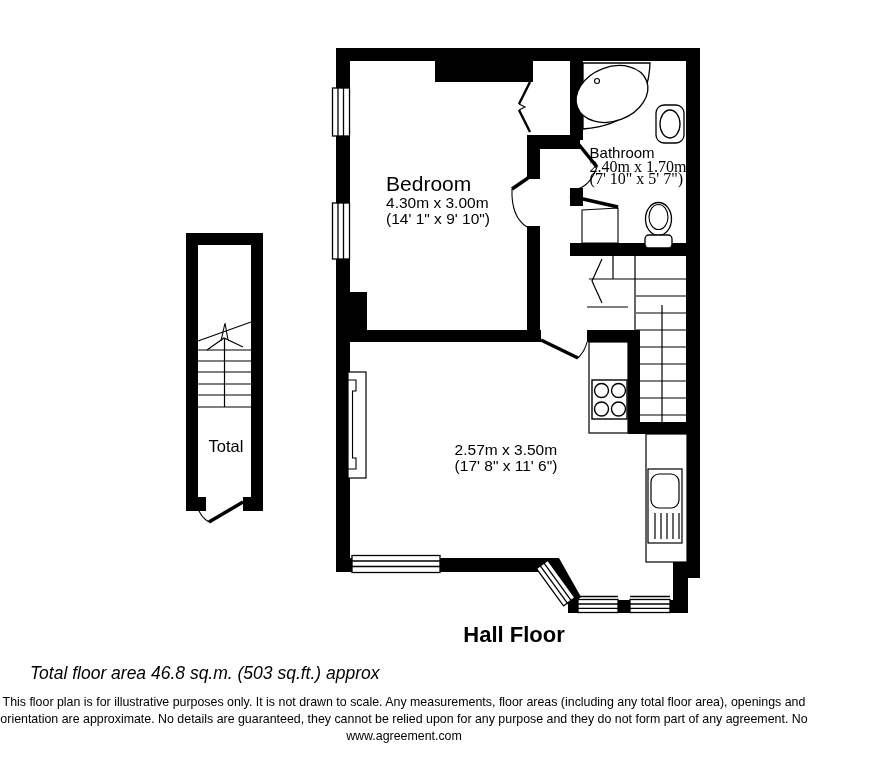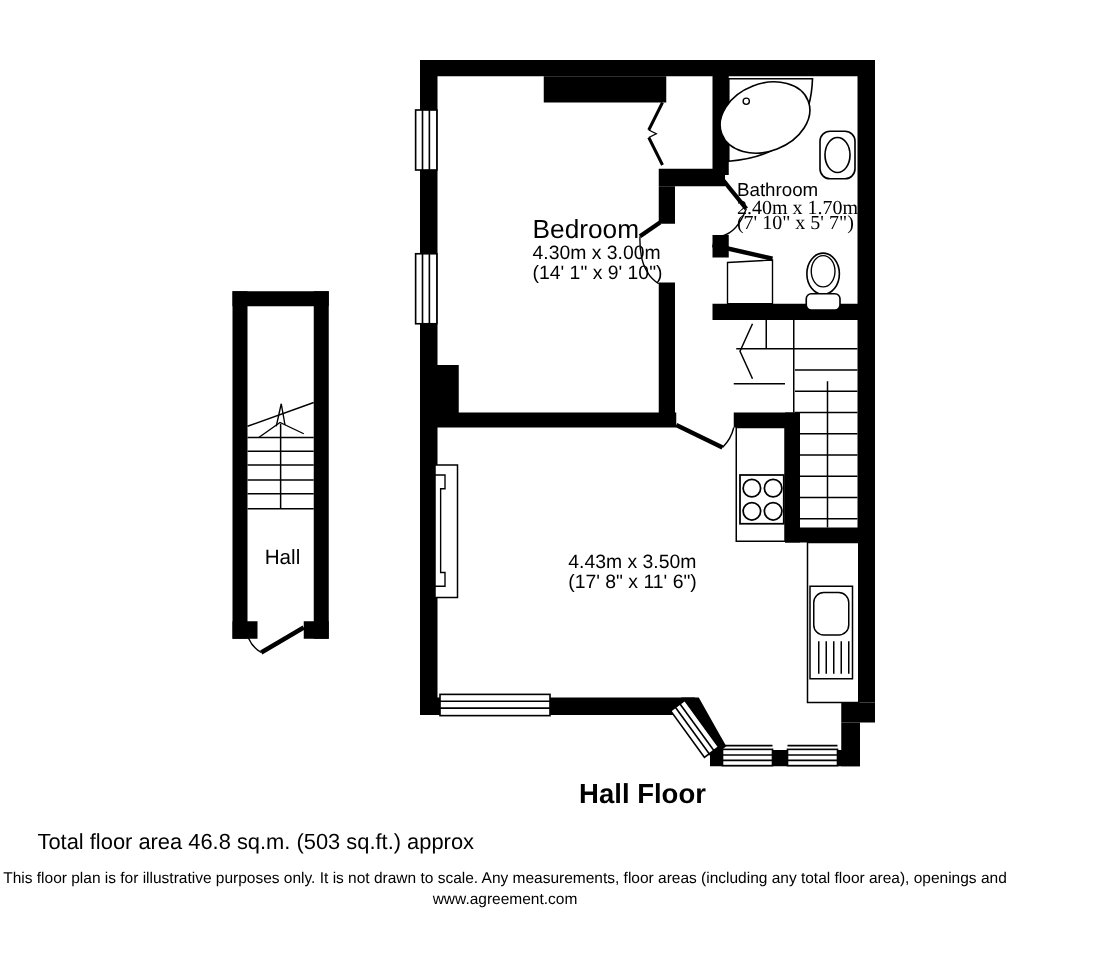--- a/index.html
+++ b/index.html
@@ -8,21 +8,21 @@
     font-family:"Liberation Sans",sans-serif;color:#000;overflow:hidden;
   }
   .plan-svg{position:absolute;left:0;top:0;}
   .label{position:absolute;text-align:left;transform:translateX(-50%);white-space:nowrap;}
   .room-name-lg{font-size:21px;line-height:23px;}
   .room-dim{font-size:15.5px;line-height:15.5px;}
   .room-name-sm{font-size:15px;line-height:16px;}
   .room-dim-sm{font-size:16px;line-height:11.5px;font-family:Liberation Serif, serif;}
   .hall-name{font-size:16.5px;line-height:17px;}
   .floor-label{font-weight:bold;font-size:22px;line-height:23px;}
-  .total-area{position:absolute;left:30px;top:663px;font-size:17.5px;line-height:20px;white-space:nowrap;}
+  .total-area{position:absolute;left:30px;top:663px;font-size:17.5px;line-height:20px;white-space:nowrap;font-style:italic;}
   .disclaimer{position:absolute;left:0;top:694px;width:808px;text-align:center;font-size:12.4px;line-height:17.2px;}
 </style>
 </head>
 <body>
 
 <div class="canvas">
 
   <svg class="plan-svg" width="886" height="768" viewBox="0 0 886 768">
 
     <g>
@@ -188,41 +188,42 @@
         <polyline points="221,341 225,323 228,340" stroke-width="1.1"></polyline>
         <polyline points="207,350 224,338 243,347" stroke-width="1.1"></polyline>
       </g>
       <g stroke="#000000" fill="none">
         <path d="M 243,502 L 209,522" stroke-width="3.5"></path>
         <path d="M 197,500 Q 197,515 209,522" stroke-width="1.1"></path>
       </g>
     </g>
   </svg>
 
-  <div class="label" style="left:438px;top:172px;margin-left:40px;">
+  <div class="label" style="left:438px;top:172px;">
     <div class="room-name-lg">Bedroom</div>
     <div class="room-dim">4.30m x 3.00m</div>
     <div class="room-dim">(14' 1" x 9' 10")</div>
   </div>
 
   <div class="label" style="left:638px;top:145px;">
     <div class="room-name-sm">Bathroom</div>
     <div class="room-dim-sm">2.40m x 1.70m</div>
     <div class="room-dim-sm">(7' 10" x 5' 7")</div>
   </div>
 
   <div class="label" style="left:506px;top:442px;">
-    <div class="room-dim">4.43m x 3.50m</div>
+    <div class="room-dim">2.57m x 3.50m</div>
     <div class="room-dim">(17' 8" x 11' 6")</div>
   </div>
 
-  <div class="label hall-name" style="left:226px;top:438px;">Hall</div>
+  <div class="label hall-name" style="left:226px;top:438px;">Total</div>
 
   <div class="label floor-label" style="left:514px;top:623px;">Hall Floor</div>
 
   <div class="total-area">Total floor area 46.8 sq.m. (503 sq.ft.) approx</div>
 
   <div class="disclaimer">
     <div>This floor plan is for illustrative purposes only. It is not drawn to scale. Any measurements, floor areas (including any total floor area), openings and</div>
+    <div>orientation are approximate. No details are guaranteed, they cannot be relied upon for any purpose and they do not form part of any agreement. No</div>
     <div>www.agreement.com</div>
   </div>
 
 </div>
 
 </body></html>

